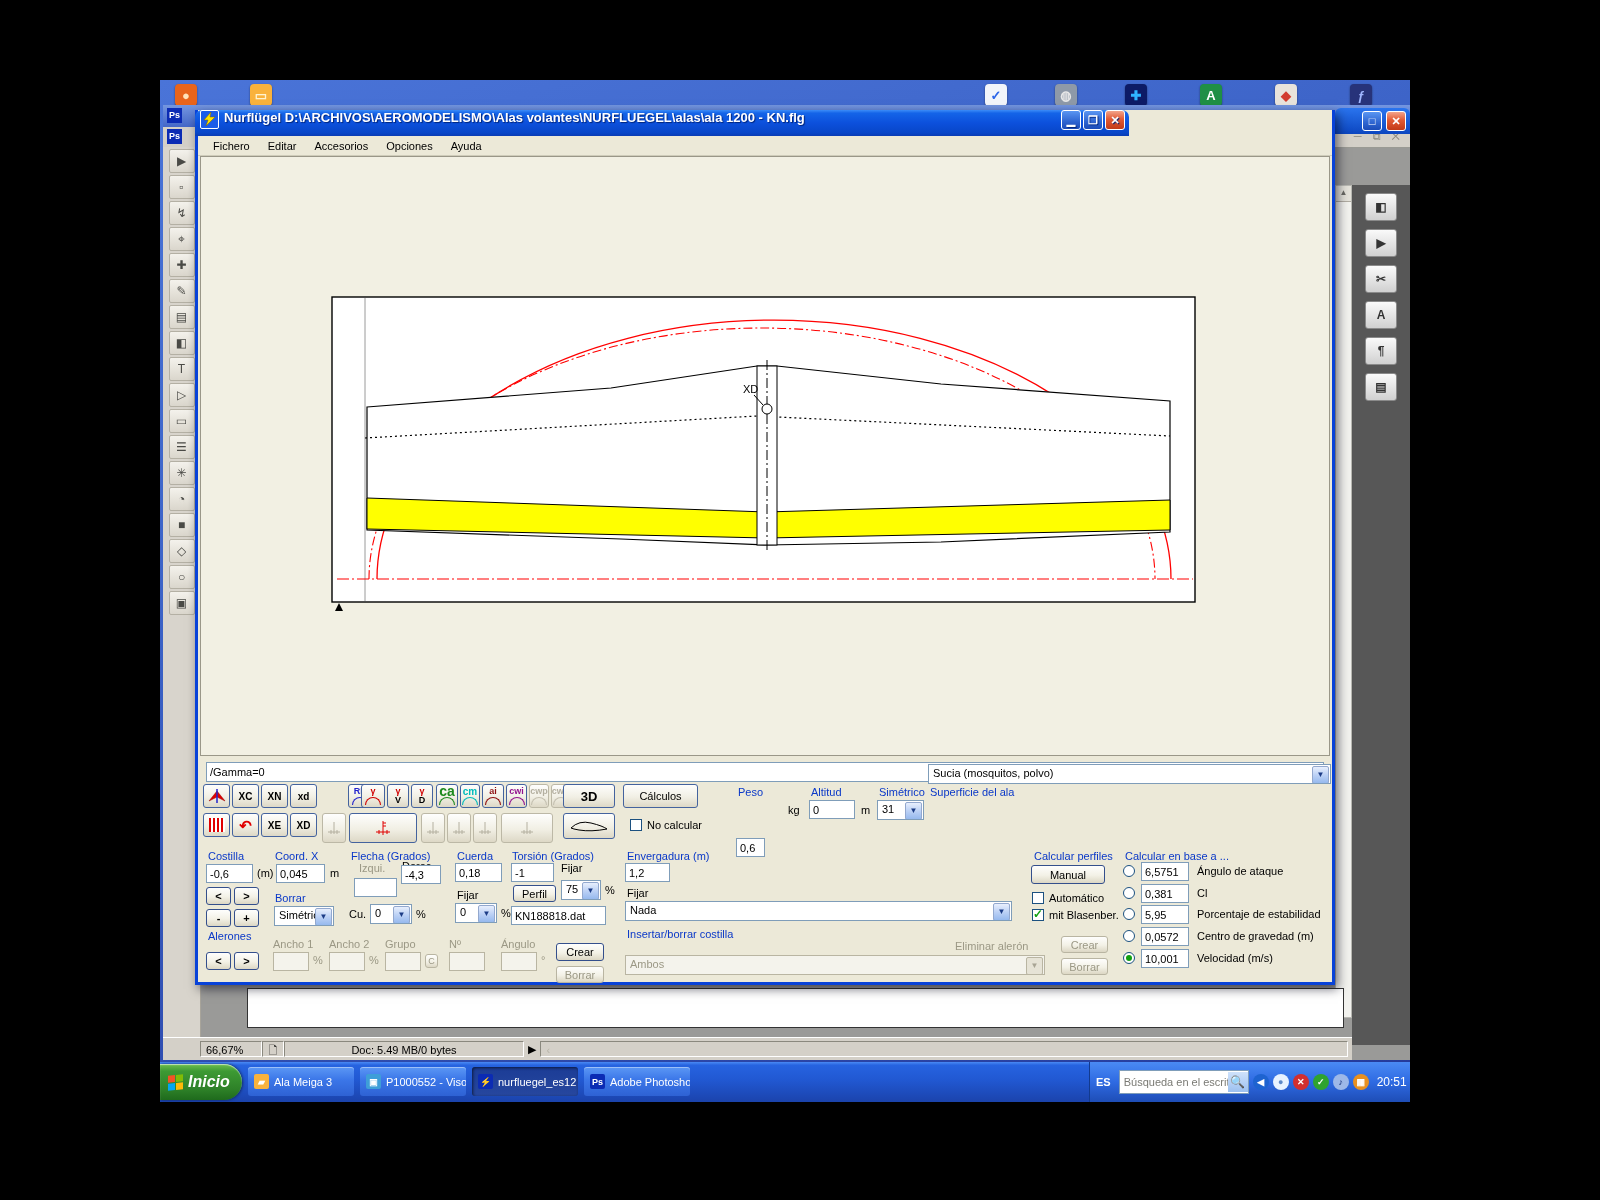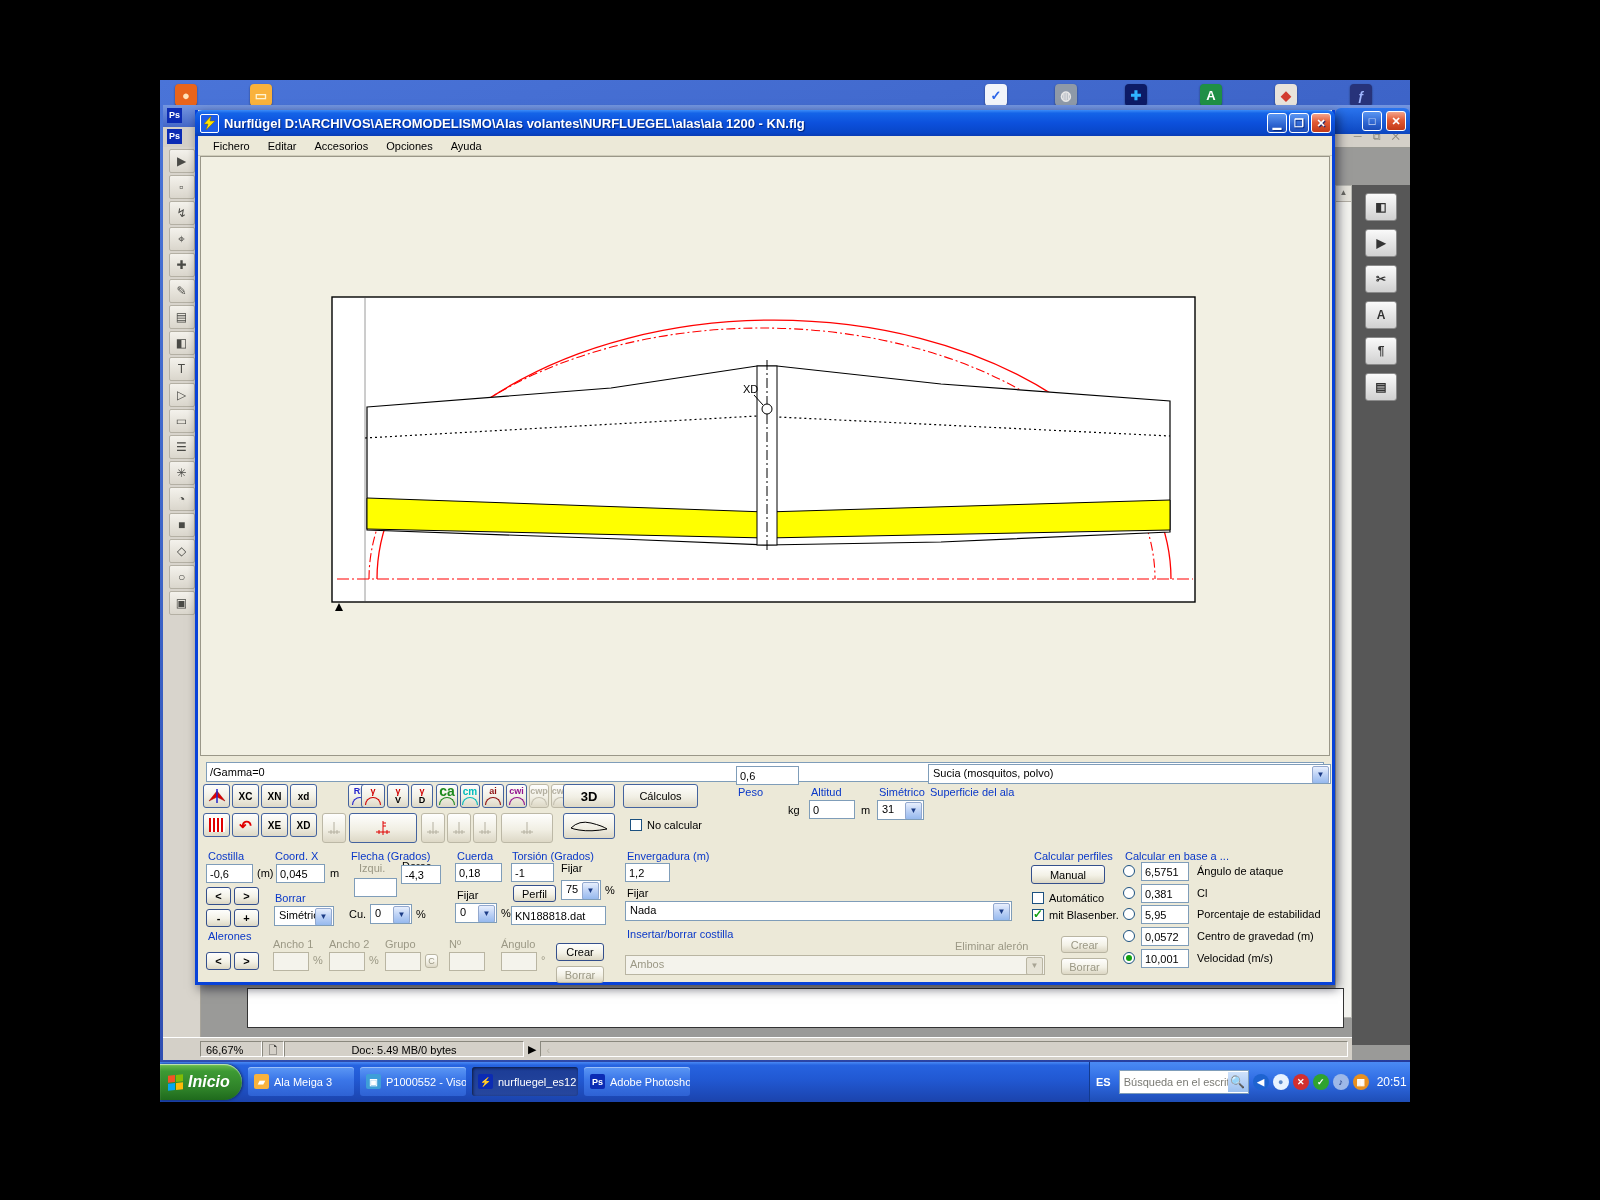--- a/index.html
+++ b/index.html
@@ -63,23 +63,23 @@
   #deskband span{color:#7a7a74;padding-left:4px;overflow:hidden;white-space:nowrap;flex:1;}
   #deskband .mag{width:20px;height:20px;background:linear-gradient(#CFE2FB,#9CC0F0);color:#1C4FA0;
                  text-align:center;line-height:20px;font-size:12px;}
   .trayico{width:16px;height:16px;border-radius:50%;margin-left:4px;display:flex;align-items:center;
            justify-content:center;font-size:9px;font-weight:bold;}
   #clock{color:#fff;font-size:12px;margin:0 10px 0 8px;}
   
   #nf-win{position:absolute;left:35px;top:30px;width:1140px;height:875px;
           border-left:3px solid #0842D8;border-right:3px solid #0842D8;border-bottom:3px solid #0842D8;
           box-sizing:border-box;background:#ECE9D8;box-shadow:3px 4px 10px rgba(0,0,20,.55);}
-  #nf-title{position:absolute;left:-3px;top:0;width:1140px;height:26px;border-radius:7px 7px 0 0;
+  #nf-title{position:absolute;left:-3px;top:0;width:934px;height:26px;border-radius:7px 7px 0 0;
             background:linear-gradient(#3C8CF8 0%,#1464E8 12%,#0C50DC 50%,#0846C8 88%,#0A3CB4 100%);
-            display:flex;align-items:center;color:#fff;font-weight:bold;font-size:13px;
+            display:flex;align-items:flex-start;color:#fff;font-weight:bold;font-size:13px;
             text-shadow:1px 1px 1px #00247a;box-sizing:border-box;padding-left:5px;}
   .cap-btn{width:20px;height:20px;border-radius:3px;border:1px solid #fff;margin-left:2px;
            color:#fff;font-size:11px;font-weight:bold;text-align:center;line-height:18px;
            background:linear-gradient(#5A96F2,#2E64D0 60%,#1C4CB8);box-sizing:border-box;}
   .cap-btn.close{background:linear-gradient(#F2A48C,#E25A34 45%,#C23A18);}
   #nf-menu{position:absolute;left:0;top:26px;width:100%;height:20px;background:#ECE9D8;
            border-bottom:1px solid #cfccba;display:flex;align-items:center;padding-left:6px;box-sizing:border-box;}
   #nf-menu span{padding:2px 9px;}
   #nf-canvas{position:absolute;left:2px;top:46px;width:1130px;height:600px;background:#F2F0E3;
              border:1px solid #9a9788;box-sizing:border-box;}
@@ -327,21 +327,21 @@
       <div class="tbtn" style="left:360px;width:52px;height:26px;">
         <svg width="40" height="14">
           <path d="M2,9 Q10,1 22,4 Q34,7 38,10 Q22,13 10,11 Q4,10 2,9 Z" fill="none" stroke="#000" stroke-width="1"></path>
             </svg>
       </div>
       <span class="chk" style="left:427px;top:6px;"></span>
       <span class="cblbl" style="left:444px;top:6px;">No calcular</span>
     </div>
 
     <span class="lblB" style="left:540px;top:676px;">Peso</span>
-    <input class="inp" style="left: 538px; top: 656px; width: 63px;" readonly="" value="0,6">
+    <input class="inp" style="left: 538px; top: 728px; width: 29px;" readonly="" value="0,6">
     <span class="lbl" style="left:590px;top:694px;">kg</span>
     <span class="lblB" style="left:613px;top:676px;">Altitud</span>
     <input class="inp" style="left: 611px; top: 690px; width: 46px;" readonly="" value="0">
     <span class="lbl" style="left:663px;top:694px;">m</span>
     <span class="lblB" style="left:681px;top:676px;">Simétrico</span>
     <div class="dd" style="left:679px;top:690px;width:47px;">
       <span>31</span><span class="arr">▼</span></div>
     <span class="lblB" style="left:732px;top:676px;">Superficie del ala</span>
     <div class="dd" style="left:730px;top:654px;width:403px;">
       <span>Sucia (mosquitos, polvo)</span><span class="arr">▼</span></div>

